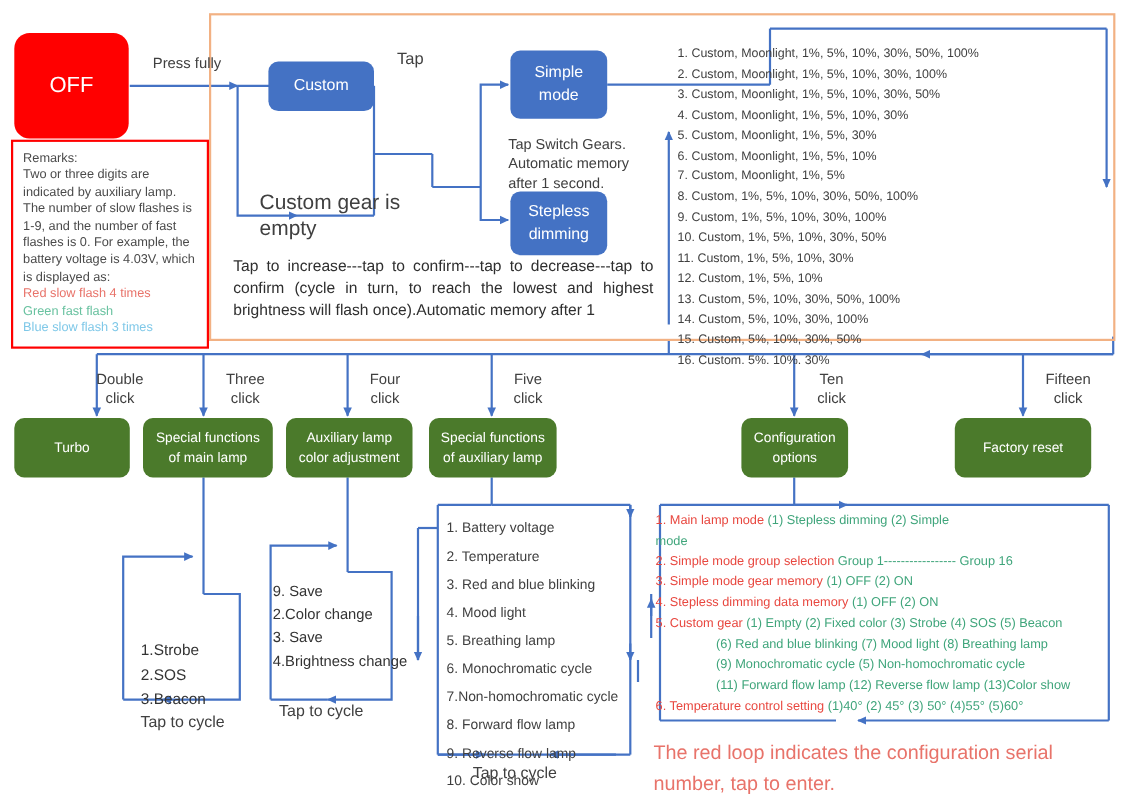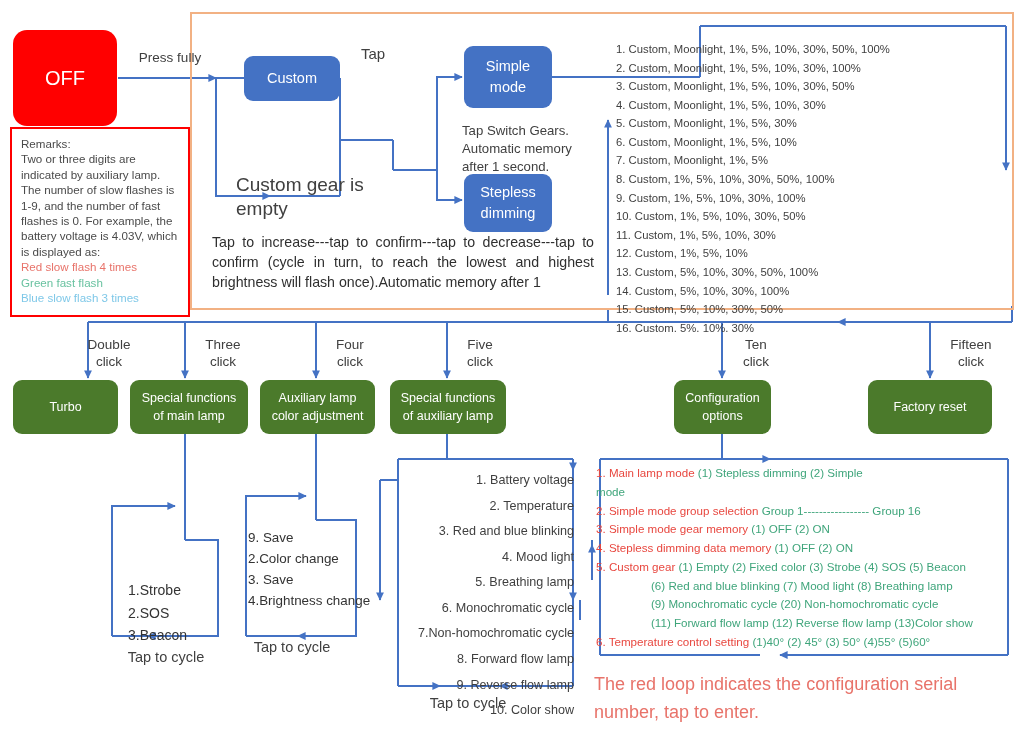--- a/index.html
+++ b/index.html
@@ -258,21 +258,21 @@
   <div class="lbl" style="left:118px;top:648px;width:96px;font-size:14.5px;">Tap to cycle</div>
 
   <div class="cyclebox" id="aux-cycle" style="left:248px;top:528px;width:150px;font-size:13.4px;line-height:1.56;">
       <div>9. Save</div>
       <div>2.Color change</div>
       <div>3. Save</div>
       <div>4.Brightness change</div>
     </div>
   <div class="lbl" style="left:244px;top:638px;width:96px;font-size:14.5px;">Tap to cycle</div>
 
-  <div class="listbox" id="aux-functions" style="left:406px;top:468px;width:168px;text-align:right;">
+  <div class="listbox" id="aux-functions" style="left:406px;top:468px;width:168px;">
       <div>1. Battery voltage</div>
       <div>2. Temperature</div>
       <div>3. Red and blue blinking</div>
       <div>4. Mood light</div>
       <div>5. Breathing lamp</div>
       <div>6. Monochromatic cycle</div>
       <div>7.Non-homochromatic cycle</div>
       <div>8. Forward flow lamp</div>
       <div>9. Reverse flow lamp</div>
       <div>10. Color show</div>
@@ -280,21 +280,21 @@
   <div class="lbl" style="left:420px;top:694px;width:96px;font-size:14.5px;">Tap to cycle</div>
 
   <div class="cfg" id="cfg-list" style="left:596px;top:464px;width:410px;">
       <div class="row"><span class="r">1. Main  lamp  mode </span><span class="g">(1)  Stepless  dimming   (2)  Simple</span></div>
       <div class="row"><span class="g">mode</span></div>
       <div class="row"><span class="r">2. Simple mode group selection </span><span class="g">Group 1----------------- Group 16</span></div>
       <div class="row"><span class="r">3. Simple mode gear memory </span><span class="g">(1) OFF      (2) ON</span></div>
       <div class="row"><span class="r">4. Stepless dimming data memory </span><span class="g">(1) OFF      (2) ON</span></div>
       <div class="row"><span class="r">5. Custom gear </span><span class="g">(1) Empty (2) Fixed color (3) Strobe   (4) SOS   (5) Beacon</span></div>
       <div class="row" style="padding-left: 55px;"><span class="g">(6) Red and blue blinking      (7) Mood light   (8) Breathing lamp</span></div>
-      <div class="row" style="padding-left: 55px;"><span class="g">(9) Monochromatic cycle       (20) Non-homochromatic cycle</span></div>
+      <div class="row" style="padding-left: 55px;"><span class="g">(9) Monochromatic cycle       (5) Non-homochromatic cycle</span></div>
       <div class="row" style="padding-left: 55px;"><span class="g">(11) Forward flow lamp   (12) Reverse flow lamp   (13)Color show</span></div>
       <div class="row"><span class="r">6. Temperature control setting </span><span class="g">(1)40° (2) 45° (3) 50° (4)55° (5)60°</span></div>
     </div>
 
   <div class="legend" style="left:594px;top:670px;width:420px;">
     <div class="r">The red loop indicates the configuration serial number, tap to enter.</div>
   </div>
 
 </div>
 

